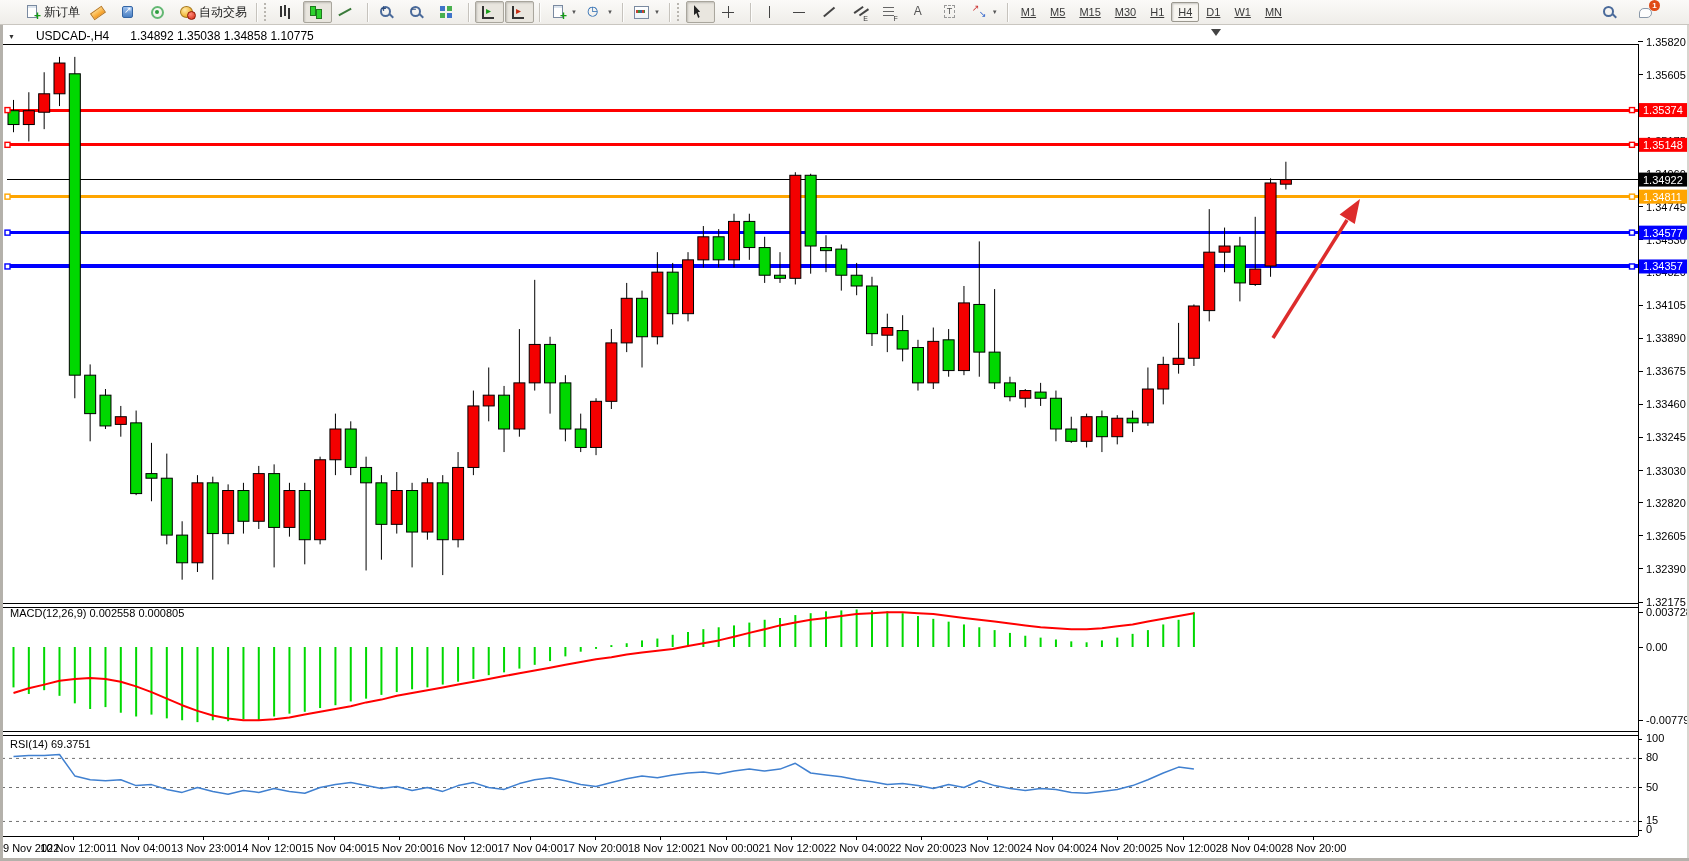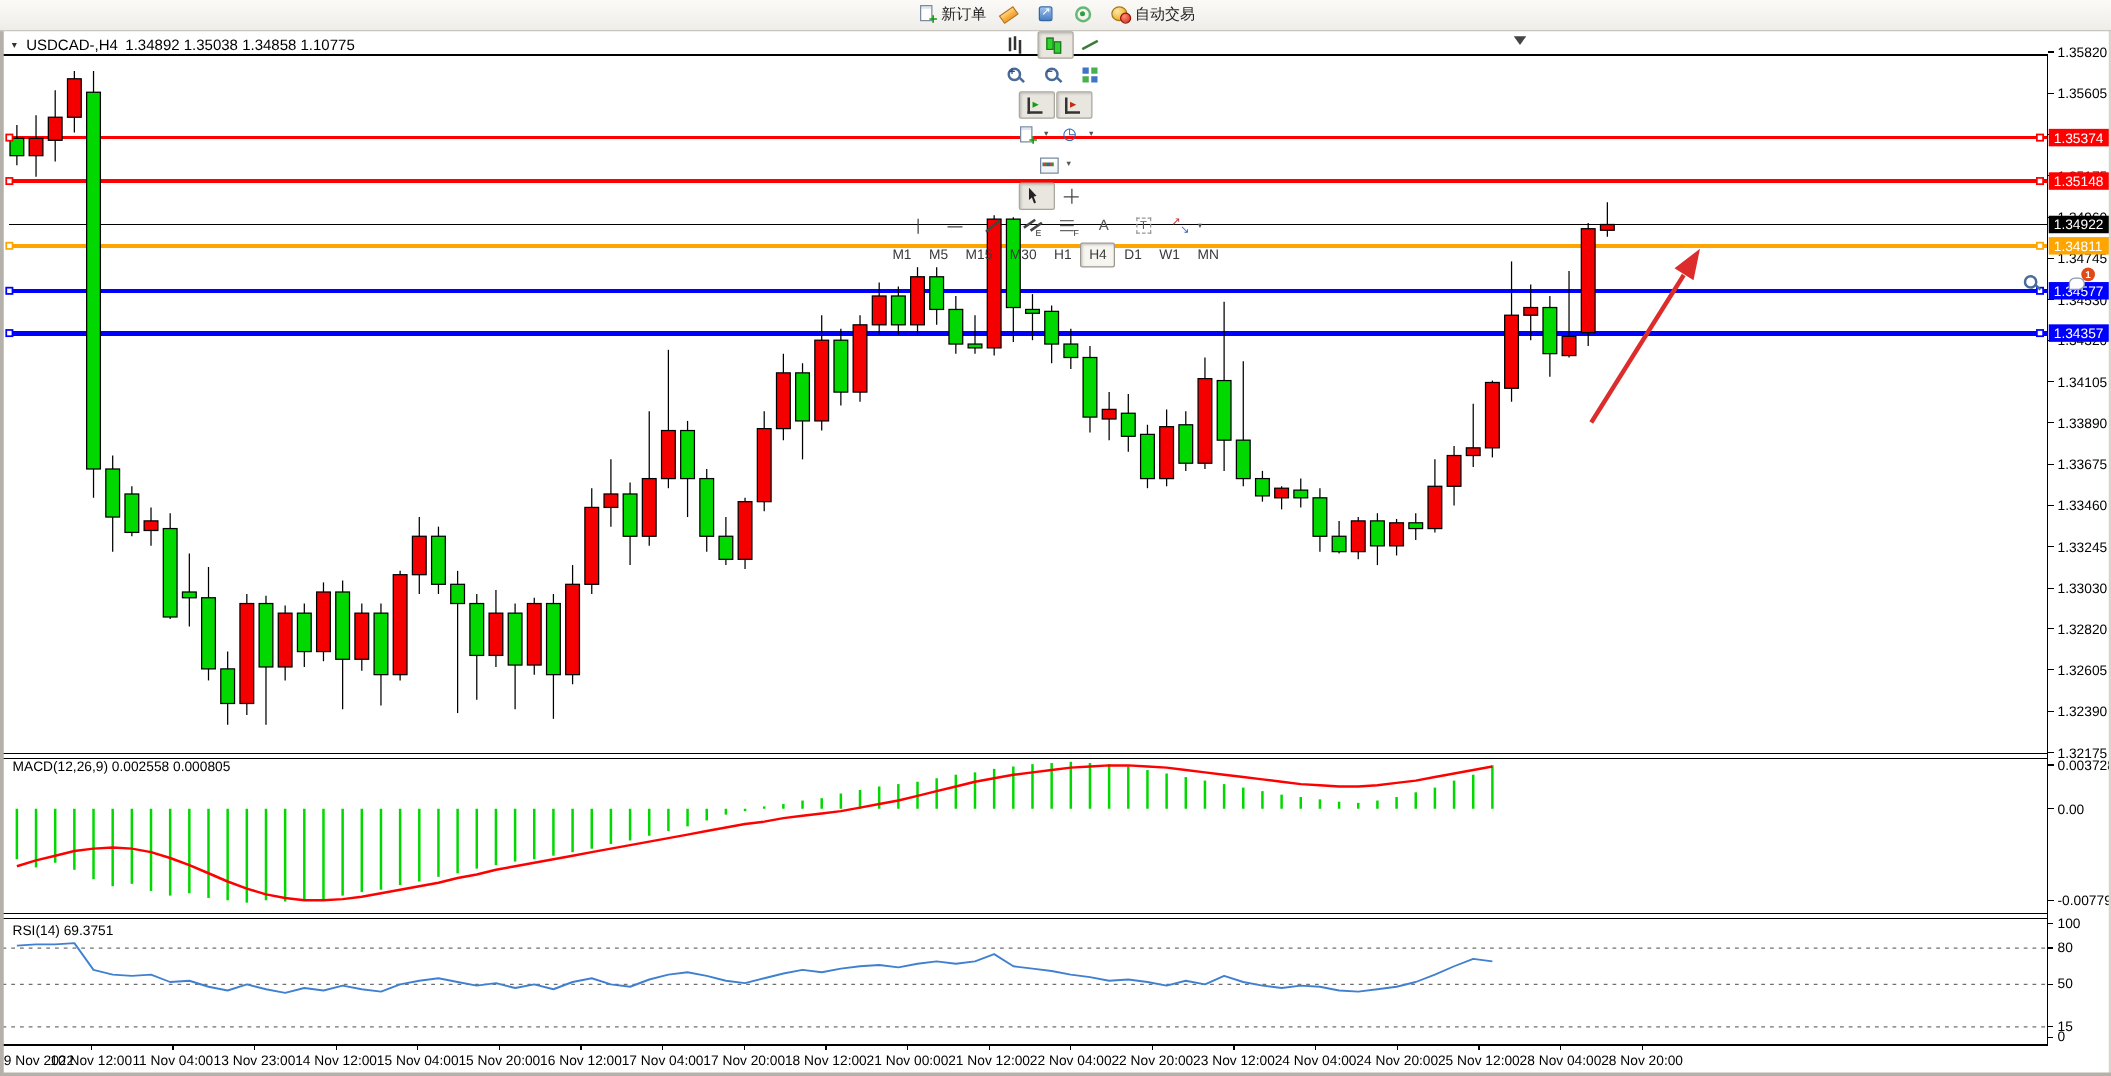--- a/index.html
+++ b/index.html
@@ -1,29 +1,29 @@
 <!DOCTYPE html>
 <html><head>
 <meta charset="utf-8">
 <style>
   html,body{margin:0;padding:0;background:#fff;font-family:"Liberation Sans",sans-serif;}
   .window{position:relative;width:1689px;height:861px;background:#fff;overflow:hidden;}
   
   .toolbar{position:relative;z-index:5;height:24px;background:linear-gradient(#fbfaf8,#efede9);
-    border-bottom:1px solid #c9c6c0;display:flex;align-items:center;padding:0 4px;gap:1px;flex-direction:column;}
+    border-bottom:1px solid #c9c6c0;display:flex;align-items:center;padding:0 20px;gap:1px;}
   .tbgroup{display:flex;align-items:center;gap:1px;}
   .sep{width:1px;height:19px;background:#c6c3bd;border-right:1px solid #fdfdfc;margin:0 4px;}
   .grip{width:3px;height:18px;border-left:2px dotted #b9b6b0;margin:0 3px 0 1px;}
   .tbtn{display:flex;align-items:center;gap:3px;height:20px;min-width:21px;padding:0 3px;
     border:1px solid transparent;border-radius:2px;background:transparent;cursor:default;}
   .tbtn.selected{background:#e9e6df;border:1px solid #a9a69d;box-shadow:inset 1px 1px 2px rgba(0,0,0,.18);}
   .tbtn .lbl{font-size:12px;color:#1c1c1c;white-space:nowrap;}
   .caret{font-size:6px;color:#555;margin-left:1px;}
   .tf{display:flex;align-items:center;gap:0;}
-  .tfbtn{font-size:11px;color:#3a3a3a;padding:3px 6px;border:1px solid transparent;border-radius:2px;}
+  .tfbtn{font-size:11px;color:#3a3a3a;padding:3px 6px;border:1px solid transparent;border-radius:2px;text-decoration:underline;}
   .tfbtn.active{background:#f7f5f0;border:1px solid #9b988f;box-shadow:inset 1px 1px 2px rgba(0,0,0,.2);}
   .tb-right{margin-left:auto;display:flex;align-items:center;gap:8px;padding-right:6px;}
   
   .ico{width:17px;height:16px;position:relative;display:inline-block;flex:0 0 auto;}
   .ico-doc-plus::before{content:"";position:absolute;left:3px;top:1px;width:8px;height:11px;background:#fff;
     border:1px solid #7a8aa0;box-shadow:inset 0 2px 0 #dde5ee;}
   .ico-doc-plus::after{content:"+";position:absolute;right:0;bottom:-3px;color:#159c15;font-weight:bold;font-size:12px;}
   .ico-crayon::before{content:"";position:absolute;left:2px;top:5px;width:12px;height:6px;
     background:linear-gradient(#ffd27a,#f59a1d);border:1px solid #b8741a;transform:rotate(-35deg);}
   .ico-profile::before{content:"";position:absolute;inset:2px 3px;background:linear-gradient(#9cc0ee,#4a7fc1);
@@ -71,21 +71,21 @@
   .ico-fibo::after{content:"F";position:absolute;right:0;bottom:-2px;font-size:7px;color:#333;}
   .ico-letterA::before{content:"A";position:absolute;left:3px;top:0;font-size:12px;color:#555;}
   .ico-letterT::before{content:"T";position:absolute;left:3px;top:1px;font-size:9px;color:#555;border:1px dashed #999;padding:0 2px 1px;}
   .ico-shapes::before{content:"↗";position:absolute;left:1px;top:-1px;font-size:9px;color:#c33;}
   .ico-shapes::after{content:"↘";position:absolute;left:8px;top:5px;font-size:9px;color:#36c;}
   .ico-chat::before{content:"";position:absolute;left:1px;top:4px;width:11px;height:8px;border:1.5px solid #8a98a8;
     border-radius:6px 6px 6px 0;background:#fdfdfd;}
   .badge{position:absolute;right:-5px;top:-4px;background:#e04a16;color:#fff;border-radius:50%;
     width:11px;height:11px;font-size:8px;line-height:11px;text-align:center;font-weight:bold;}
   
-  .chart-title{position:absolute;z-index:4;left:8px;top:29px;font-size:12px;color:#000;display:flex;align-items:center;gap:6px;text-align:center;}
+  .chart-title{position:absolute;z-index:4;left:8px;top:29px;font-size:12px;color:#000;display:flex;align-items:center;gap:21px;text-align:center;}
   .chart-title .tri{font-size:7px;color:#333;}
   svg.chartsvg{position:absolute;left:0;top:0;z-index:1;}
   .frame-left{position:absolute;left:0;top:24px;width:3px;height:837px;background:#b4b1ab;z-index:3;}
   .frame-bottom{position:absolute;left:0;top:858px;width:1689px;height:3px;background:#b4b1ab;z-index:3;}
   .frame-right{position:absolute;right:0;top:24px;width:2px;height:837px;background:#d8d5cf;z-index:3;}
 </style>
 </head>
 <body>
 
 <div class="window">

